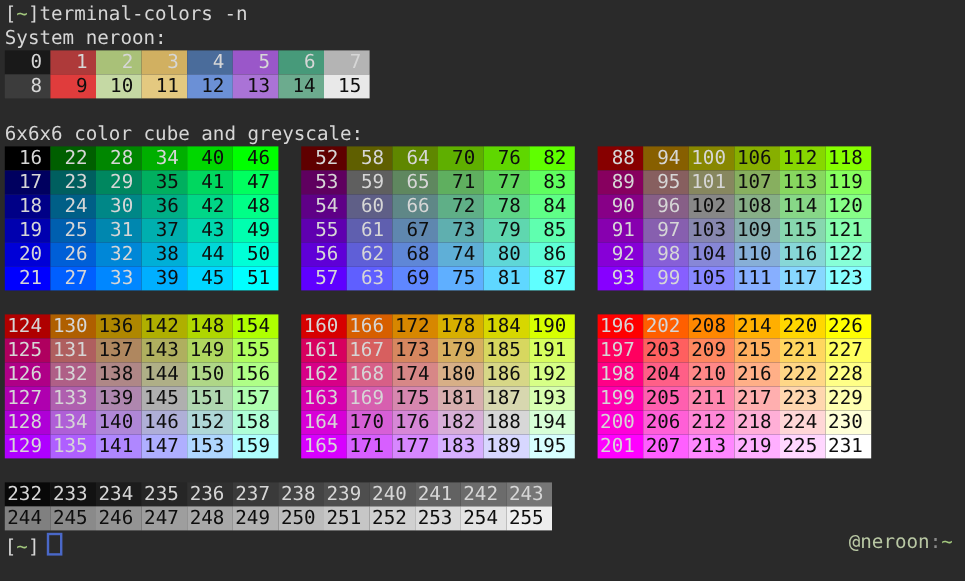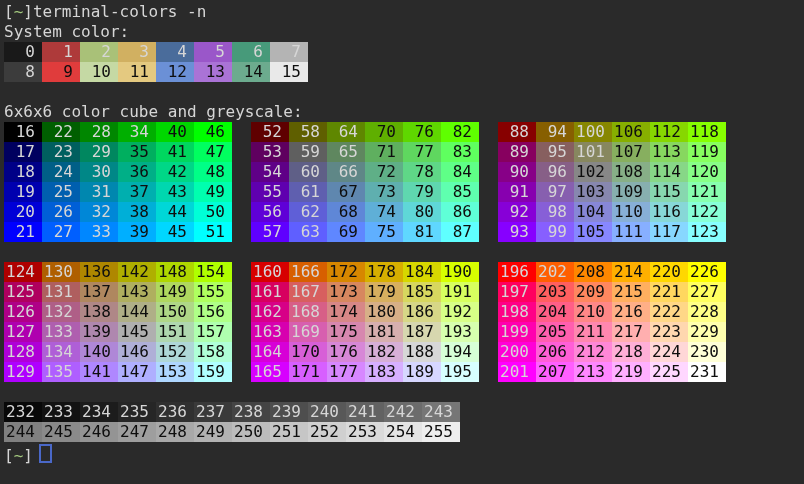--- a/index.html
+++ b/index.html
@@ -47,21 +47,21 @@
     margin-left:6px;
     vertical-align:baseline;
     position:relative;top:2px;
   }
 </style>
 </head>
 <body style="background: rgb(42, 42, 42); color: rgb(214, 214, 214);">
 
 <div class="line"><span>[</span><span class="tilde" style="color: rgb(163, 200, 126);">~</span><span>]</span><span>terminal-colors -n</span></div>
 
-<div class="line">System color:</div>
+<div class="line">System neroon:</div>
 
 <div id="sys-rows">
     <div class="swatch-row"><span class="cell" style="background: rgb(25, 25, 25); color: rgb(214, 214, 214);">0</span><span class="cell" style="background: rgb(174, 58, 58); color: rgb(214, 214, 214);">1</span><span class="cell" style="background: rgb(169, 193, 120); color: rgb(214, 214, 214);">2</span><span class="cell" style="background: rgb(209, 176, 97); color: rgb(214, 214, 214);">3</span><span class="cell" style="background: rgb(74, 108, 155); color: rgb(214, 214, 214);">4</span><span class="cell" style="background: rgb(154, 87, 201); color: rgb(214, 214, 214);">5</span><span class="cell" style="background: rgb(71, 154, 122); color: rgb(214, 214, 214);">6</span><span class="cell" style="background: rgb(180, 180, 180); color: rgb(214, 214, 214);">7</span></div>
     <div class="swatch-row"><span class="cell" style="background: rgb(60, 60, 60); color: rgb(214, 214, 214);">8</span><span class="cell" style="background: rgb(224, 60, 60); color: rgb(14, 14, 14);">9</span><span class="cell" style="background: rgb(197, 217, 164); color: rgb(14, 14, 14);">10</span><span class="cell" style="background: rgb(228, 201, 128); color: rgb(14, 14, 14);">11</span><span class="cell" style="background: rgb(107, 144, 214); color: rgb(14, 14, 14);">12</span><span class="cell" style="background: rgb(170, 115, 214); color: rgb(14, 14, 14);">13</span><span class="cell" style="background: rgb(108, 171, 142); color: rgb(14, 14, 14);">14</span><span class="cell" style="background: rgb(233, 233, 233); color: rgb(14, 14, 14);">15</span></div>
   </div>
 
 <div class="blank"></div>
 
 <div class="line">6x6x6 color cube and greyscale:</div>
 
@@ -71,13 +71,14 @@
 <div id="cube-bottom"><div class="cube-block"><div class="cube-row-line"><span class="cell" style="background: rgb(175, 0, 0); color: rgb(214, 214, 214);">124</span><span class="cell" style="background: rgb(175, 95, 0); color: rgb(214, 214, 214);">130</span><span class="cell" style="background: rgb(175, 135, 0); color: rgb(14, 14, 14);">136</span><span class="cell" style="background: rgb(175, 175, 0); color: rgb(14, 14, 14);">142</span><span class="cell" style="background: rgb(175, 215, 0); color: rgb(14, 14, 14);">148</span><span class="cell" style="background: rgb(175, 255, 0); color: rgb(14, 14, 14);">154</span></div><div class="cube-row-line"><span class="cell" style="background: rgb(175, 0, 95); color: rgb(214, 214, 214);">125</span><span class="cell" style="background: rgb(175, 95, 95); color: rgb(214, 214, 214);">131</span><span class="cell" style="background: rgb(175, 135, 95); color: rgb(14, 14, 14);">137</span><span class="cell" style="background: rgb(175, 175, 95); color: rgb(14, 14, 14);">143</span><span class="cell" style="background: rgb(175, 215, 95); color: rgb(14, 14, 14);">149</span><span class="cell" style="background: rgb(175, 255, 95); color: rgb(14, 14, 14);">155</span></div><div class="cube-row-line"><span class="cell" style="background: rgb(175, 0, 135); color: rgb(214, 214, 214);">126</span><span class="cell" style="background: rgb(175, 95, 135); color: rgb(214, 214, 214);">132</span><span class="cell" style="background: rgb(175, 135, 135); color: rgb(14, 14, 14);">138</span><span class="cell" style="background: rgb(175, 175, 135); color: rgb(14, 14, 14);">144</span><span class="cell" style="background: rgb(175, 215, 135); color: rgb(14, 14, 14);">150</span><span class="cell" style="background: rgb(175, 255, 135); color: rgb(14, 14, 14);">156</span></div><div class="cube-row-line"><span class="cell" style="background: rgb(175, 0, 175); color: rgb(214, 214, 214);">127</span><span class="cell" style="background: rgb(175, 95, 175); color: rgb(214, 214, 214);">133</span><span class="cell" style="background: rgb(175, 135, 175); color: rgb(14, 14, 14);">139</span><span class="cell" style="background: rgb(175, 175, 175); color: rgb(14, 14, 14);">145</span><span class="cell" style="background: rgb(175, 215, 175); color: rgb(14, 14, 14);">151</span><span class="cell" style="background: rgb(175, 255, 175); color: rgb(14, 14, 14);">157</span></div><div class="cube-row-line"><span class="cell" style="background: rgb(175, 0, 215); color: rgb(214, 214, 214);">128</span><span class="cell" style="background: rgb(175, 95, 215); color: rgb(214, 214, 214);">134</span><span class="cell" style="background: rgb(175, 135, 215); color: rgb(14, 14, 14);">140</span><span class="cell" style="background: rgb(175, 175, 215); color: rgb(14, 14, 14);">146</span><span class="cell" style="background: rgb(175, 215, 215); color: rgb(14, 14, 14);">152</span><span class="cell" style="background: rgb(175, 255, 215); color: rgb(14, 14, 14);">158</span></div><div class="cube-row-line"><span class="cell" style="background: rgb(175, 0, 255); color: rgb(214, 214, 214);">129</span><span class="cell" style="background: rgb(175, 95, 255); color: rgb(214, 214, 214);">135</span><span class="cell" style="background: rgb(175, 135, 255); color: rgb(14, 14, 14);">141</span><span class="cell" style="background: rgb(175, 175, 255); color: rgb(14, 14, 14);">147</span><span class="cell" style="background: rgb(175, 215, 255); color: rgb(14, 14, 14);">153</span><span class="cell" style="background: rgb(175, 255, 255); color: rgb(14, 14, 14);">159</span></div></div><div class="cube-block"><div class="cube-row-line"><span class="cell" style="background: rgb(215, 0, 0); color: rgb(214, 214, 214);">160</span><span class="cell" style="background: rgb(215, 95, 0); color: rgb(214, 214, 214);">166</span><span class="cell" style="background: rgb(215, 135, 0); color: rgb(14, 14, 14);">172</span><span class="cell" style="background: rgb(215, 175, 0); color: rgb(14, 14, 14);">178</span><span class="cell" style="background: rgb(215, 215, 0); color: rgb(14, 14, 14);">184</span><span class="cell" style="background: rgb(215, 255, 0); color: rgb(14, 14, 14);">190</span></div><div class="cube-row-line"><span class="cell" style="background: rgb(215, 0, 95); color: rgb(214, 214, 214);">161</span><span class="cell" style="background: rgb(215, 95, 95); color: rgb(214, 214, 214);">167</span><span class="cell" style="background: rgb(215, 135, 95); color: rgb(14, 14, 14);">173</span><span class="cell" style="background: rgb(215, 175, 95); color: rgb(14, 14, 14);">179</span><span class="cell" style="background: rgb(215, 215, 95); color: rgb(14, 14, 14);">185</span><span class="cell" style="background: rgb(215, 255, 95); color: rgb(14, 14, 14);">191</span></div><div class="cube-row-line"><span class="cell" style="background: rgb(215, 0, 135); color: rgb(214, 214, 214);">162</span><span class="cell" style="background: rgb(215, 95, 135); color: rgb(214, 214, 214);">168</span><span class="cell" style="background: rgb(215, 135, 135); color: rgb(14, 14, 14);">174</span><span class="cell" style="background: rgb(215, 175, 135); color: rgb(14, 14, 14);">180</span><span class="cell" style="background: rgb(215, 215, 135); color: rgb(14, 14, 14);">186</span><span class="cell" style="background: rgb(215, 255, 135); color: rgb(14, 14, 14);">192</span></div><div class="cube-row-line"><span class="cell" style="background: rgb(215, 0, 175); color: rgb(214, 214, 214);">163</span><span class="cell" style="background: rgb(215, 95, 175); color: rgb(214, 214, 214);">169</span><span class="cell" style="background: rgb(215, 135, 175); color: rgb(14, 14, 14);">175</span><span class="cell" style="background: rgb(215, 175, 175); color: rgb(14, 14, 14);">181</span><span class="cell" style="background: rgb(215, 215, 175); color: rgb(14, 14, 14);">187</span><span class="cell" style="background: rgb(215, 255, 175); color: rgb(14, 14, 14);">193</span></div><div class="cube-row-line"><span class="cell" style="background: rgb(215, 0, 215); color: rgb(214, 214, 214);">164</span><span class="cell" style="background: rgb(215, 95, 215); color: rgb(14, 14, 14);">170</span><span class="cell" style="background: rgb(215, 135, 215); color: rgb(14, 14, 14);">176</span><span class="cell" style="background: rgb(215, 175, 215); color: rgb(14, 14, 14);">182</span><span class="cell" style="background: rgb(215, 215, 215); color: rgb(14, 14, 14);">188</span><span class="cell" style="background: rgb(215, 255, 215); color: rgb(14, 14, 14);">194</span></div><div class="cube-row-line"><span class="cell" style="background: rgb(215, 0, 255); color: rgb(214, 214, 214);">165</span><span class="cell" style="background: rgb(215, 95, 255); color: rgb(14, 14, 14);">171</span><span class="cell" style="background: rgb(215, 135, 255); color: rgb(14, 14, 14);">177</span><span class="cell" style="background: rgb(215, 175, 255); color: rgb(14, 14, 14);">183</span><span class="cell" style="background: rgb(215, 215, 255); color: rgb(14, 14, 14);">189</span><span class="cell" style="background: rgb(215, 255, 255); color: rgb(14, 14, 14);">195</span></div></div><div class="cube-block"><div class="cube-row-line"><span class="cell" style="background: rgb(255, 0, 0); color: rgb(214, 214, 214);">196</span><span class="cell" style="background: rgb(255, 95, 0); color: rgb(214, 214, 214);">202</span><span class="cell" style="background: rgb(255, 135, 0); color: rgb(14, 14, 14);">208</span><span class="cell" style="background: rgb(255, 175, 0); color: rgb(14, 14, 14);">214</span><span class="cell" style="background: rgb(255, 215, 0); color: rgb(14, 14, 14);">220</span><span class="cell" style="background: rgb(255, 255, 0); color: rgb(14, 14, 14);">226</span></div><div class="cube-row-line"><span class="cell" style="background: rgb(255, 0, 95); color: rgb(214, 214, 214);">197</span><span class="cell" style="background: rgb(255, 95, 95); color: rgb(14, 14, 14);">203</span><span class="cell" style="background: rgb(255, 135, 95); color: rgb(14, 14, 14);">209</span><span class="cell" style="background: rgb(255, 175, 95); color: rgb(14, 14, 14);">215</span><span class="cell" style="background: rgb(255, 215, 95); color: rgb(14, 14, 14);">221</span><span class="cell" style="background: rgb(255, 255, 95); color: rgb(14, 14, 14);">227</span></div><div class="cube-row-line"><span class="cell" style="background: rgb(255, 0, 135); color: rgb(214, 214, 214);">198</span><span class="cell" style="background: rgb(255, 95, 135); color: rgb(14, 14, 14);">204</span><span class="cell" style="background: rgb(255, 135, 135); color: rgb(14, 14, 14);">210</span><span class="cell" style="background: rgb(255, 175, 135); color: rgb(14, 14, 14);">216</span><span class="cell" style="background: rgb(255, 215, 135); color: rgb(14, 14, 14);">222</span><span class="cell" style="background: rgb(255, 255, 135); color: rgb(14, 14, 14);">228</span></div><div class="cube-row-line"><span class="cell" style="background: rgb(255, 0, 175); color: rgb(214, 214, 214);">199</span><span class="cell" style="background: rgb(255, 95, 175); color: rgb(14, 14, 14);">205</span><span class="cell" style="background: rgb(255, 135, 175); color: rgb(14, 14, 14);">211</span><span class="cell" style="background: rgb(255, 175, 175); color: rgb(14, 14, 14);">217</span><span class="cell" style="background: rgb(255, 215, 175); color: rgb(14, 14, 14);">223</span><span class="cell" style="background: rgb(255, 255, 175); color: rgb(14, 14, 14);">229</span></div><div class="cube-row-line"><span class="cell" style="background: rgb(255, 0, 215); color: rgb(214, 214, 214);">200</span><span class="cell" style="background: rgb(255, 95, 215); color: rgb(14, 14, 14);">206</span><span class="cell" style="background: rgb(255, 135, 215); color: rgb(14, 14, 14);">212</span><span class="cell" style="background: rgb(255, 175, 215); color: rgb(14, 14, 14);">218</span><span class="cell" style="background: rgb(255, 215, 215); color: rgb(14, 14, 14);">224</span><span class="cell" style="background: rgb(255, 255, 215); color: rgb(14, 14, 14);">230</span></div><div class="cube-row-line"><span class="cell" style="background: rgb(255, 0, 255); color: rgb(214, 214, 214);">201</span><span class="cell" style="background: rgb(255, 95, 255); color: rgb(14, 14, 14);">207</span><span class="cell" style="background: rgb(255, 135, 255); color: rgb(14, 14, 14);">213</span><span class="cell" style="background: rgb(255, 175, 255); color: rgb(14, 14, 14);">219</span><span class="cell" style="background: rgb(255, 215, 255); color: rgb(14, 14, 14);">225</span><span class="cell" style="background: rgb(255, 255, 255); color: rgb(14, 14, 14);">231</span></div></div></div>
 <div class="blank"></div>
 
 <div id="grey-rows">
     <div class="grey-row"><span class="cell" style="background: rgb(8, 8, 8); color: rgb(214, 214, 214);">232</span><span class="cell" style="background: rgb(18, 18, 18); color: rgb(214, 214, 214);">233</span><span class="cell" style="background: rgb(28, 28, 28); color: rgb(214, 214, 214);">234</span><span class="cell" style="background: rgb(38, 38, 38); color: rgb(214, 214, 214);">235</span><span class="cell" style="background: rgb(48, 48, 48); color: rgb(214, 214, 214);">236</span><span class="cell" style="background: rgb(58, 58, 58); color: rgb(214, 214, 214);">237</span><span class="cell" style="background: rgb(68, 68, 68); color: rgb(214, 214, 214);">238</span><span class="cell" style="background: rgb(78, 78, 78); color: rgb(214, 214, 214);">239</span><span class="cell" style="background: rgb(88, 88, 88); color: rgb(214, 214, 214);">240</span><span class="cell" style="background: rgb(98, 98, 98); color: rgb(214, 214, 214);">241</span><span class="cell" style="background: rgb(108, 108, 108); color: rgb(214, 214, 214);">242</span><span class="cell" style="background: rgb(118, 118, 118); color: rgb(214, 214, 214);">243</span></div>
     <div class="grey-row"><span class="cell" style="background: rgb(128, 128, 128); color: rgb(14, 14, 14);">244</span><span class="cell" style="background: rgb(138, 138, 138); color: rgb(14, 14, 14);">245</span><span class="cell" style="background: rgb(148, 148, 148); color: rgb(14, 14, 14);">246</span><span class="cell" style="background: rgb(158, 158, 158); color: rgb(14, 14, 14);">247</span><span class="cell" style="background: rgb(168, 168, 168); color: rgb(14, 14, 14);">248</span><span class="cell" style="background: rgb(178, 178, 178); color: rgb(14, 14, 14);">249</span><span class="cell" style="background: rgb(188, 188, 188); color: rgb(14, 14, 14);">250</span><span class="cell" style="background: rgb(198, 198, 198); color: rgb(14, 14, 14);">251</span><span class="cell" style="background: rgb(208, 208, 208); color: rgb(14, 14, 14);">252</span><span class="cell" style="background: rgb(218, 218, 218); color: rgb(14, 14, 14);">253</span><span class="cell" style="background: rgb(228, 228, 228); color: rgb(14, 14, 14);">254</span><span class="cell" style="background: rgb(238, 238, 238); color: rgb(14, 14, 14);">255</span></div>
   </div>
 
 <div class="bottom-line">
   <span><span>[</span><span class="tilde" style="color: rgb(163, 200, 126);">~</span><span>]</span><span class="cursor" style="border-color: rgb(74, 104, 200);"></span></span>
+  <span><span style="color: rgb(185, 200, 164);">@neroon</span><span style="color: rgb(138, 138, 138);">:</span><span class="tilde" style="color: rgb(163, 200, 126);">~</span></span>
 </div>
 
 </body></html>

